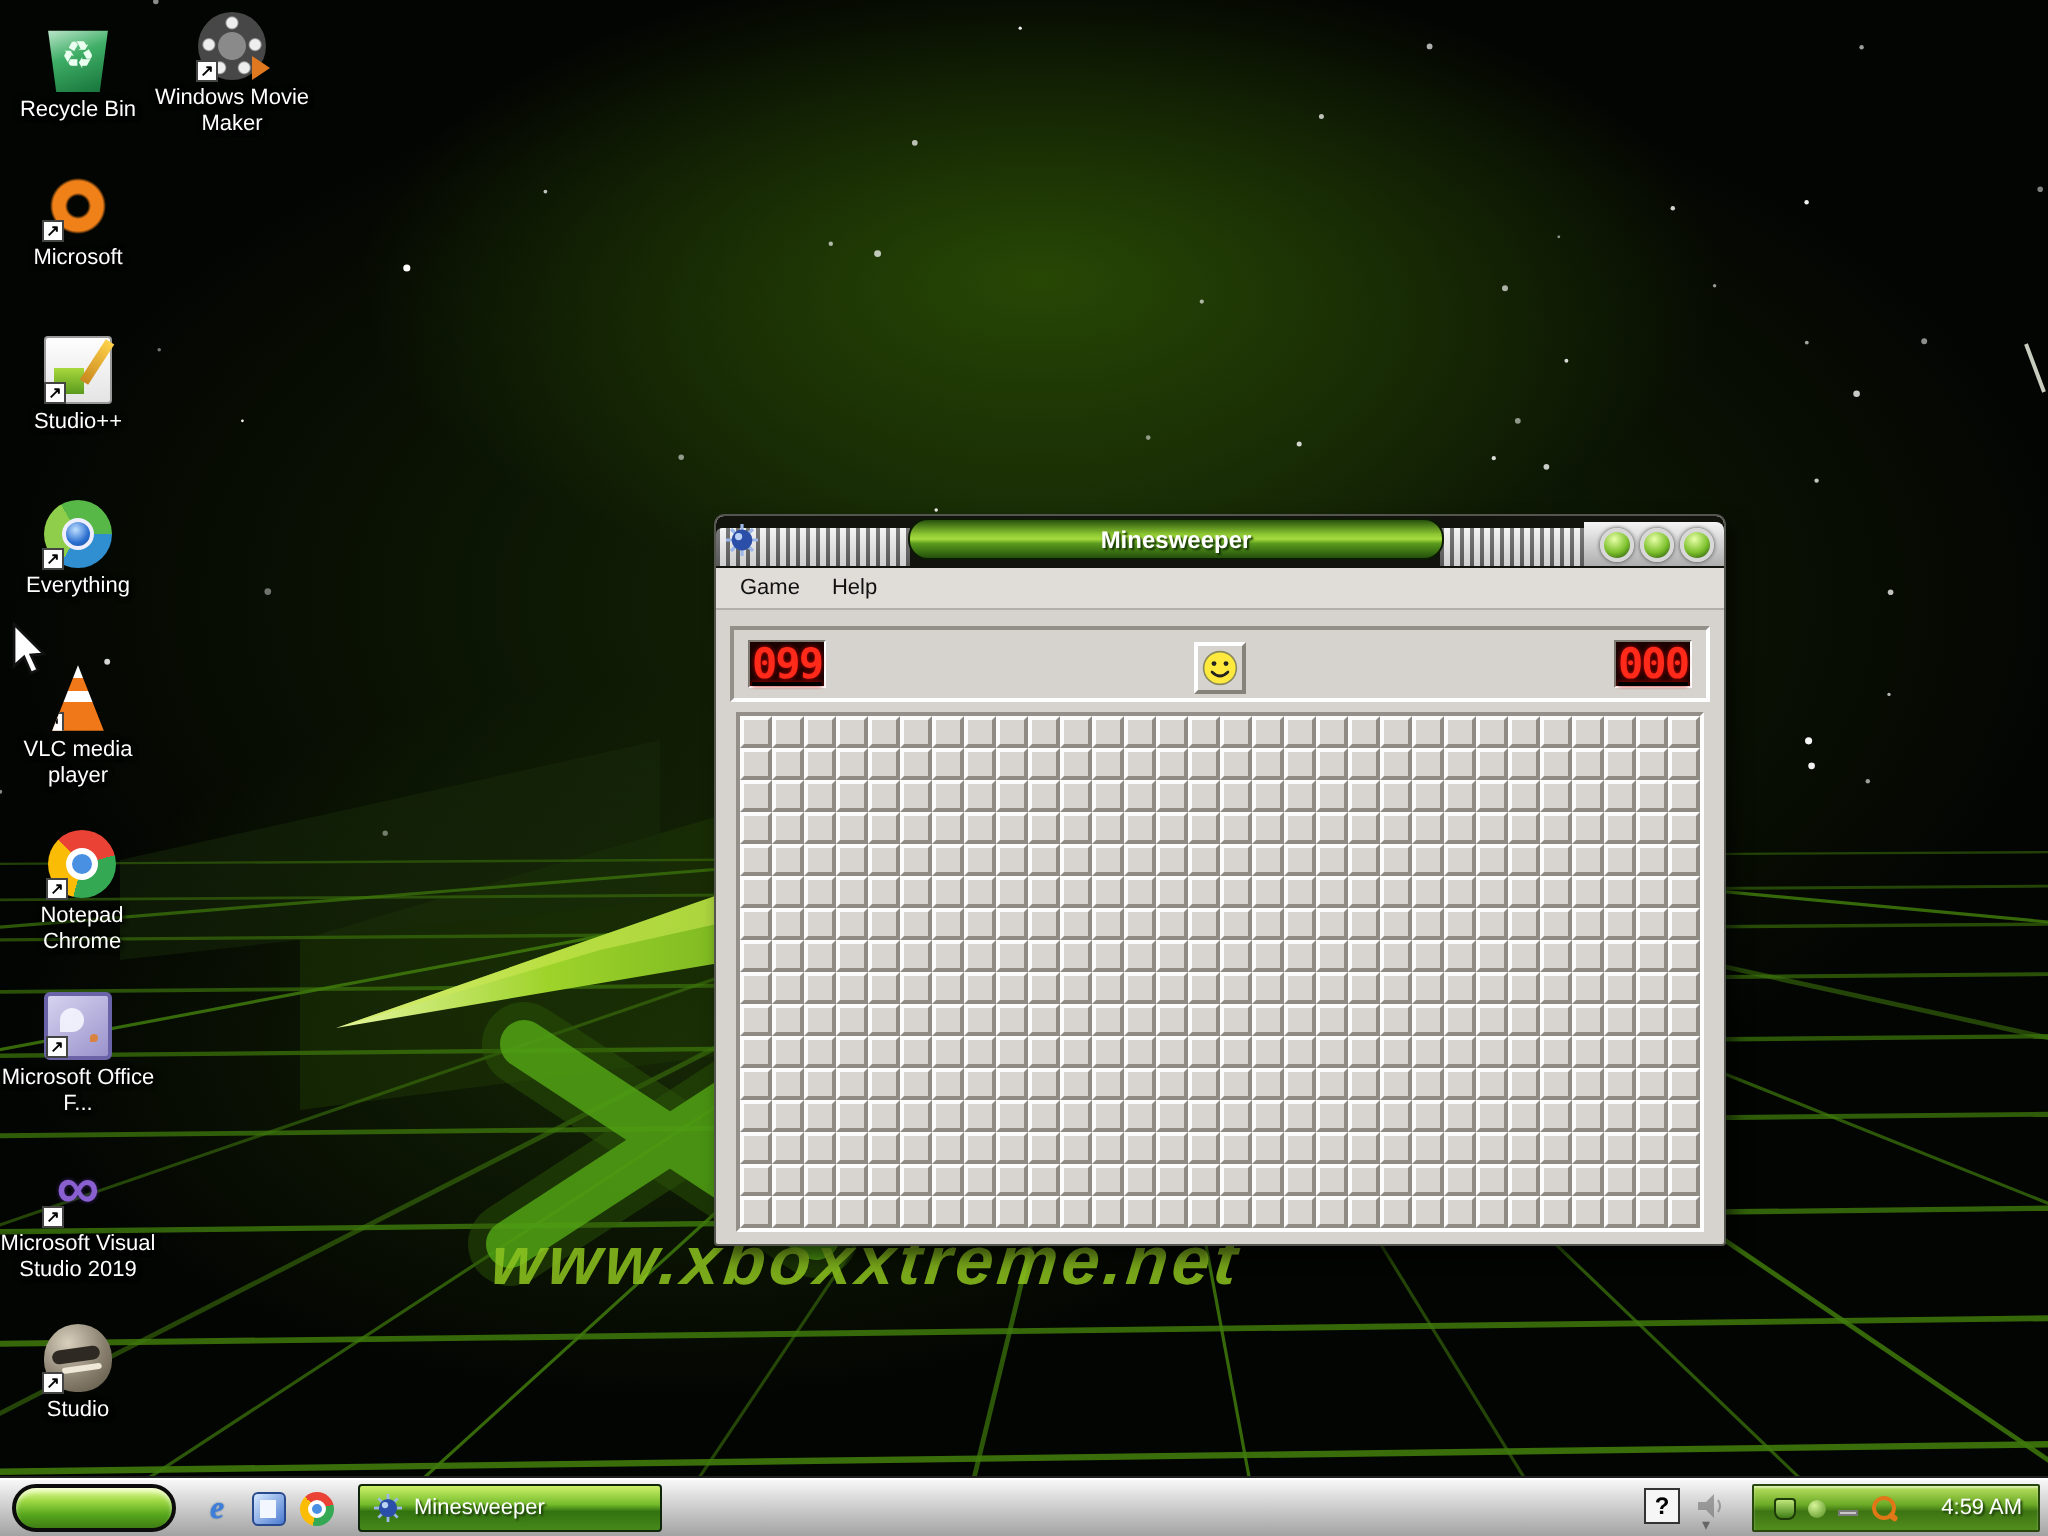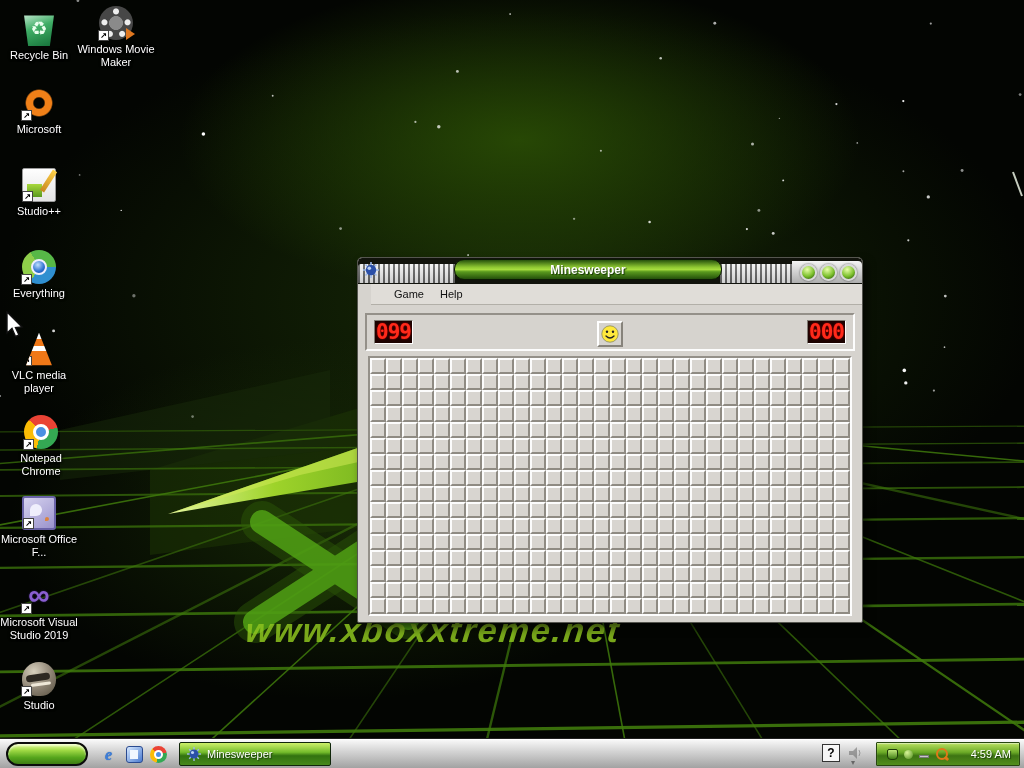--- a/index.html
+++ b/index.html
@@ -70,24 +70,24 @@
   .tb-btn { width:17px; height:17px; border-radius:50%; border:2px solid #d8d8d8;
          background:radial-gradient(circle at 40% 28%,#e8ffa8,#7cc02c 55%,#2c5a0d 92%);
          box-shadow:0 0 2px #444; }
   .tb-pill { position:absolute; left:96px; right:140px; top:1px; height:21px; border-radius:10px;
          border:1px solid #0c1a04; color:#fff; font-weight:bold; font-size:12px; text-align:center;
          line-height:20px; text-shadow:1px 1px 1px #143305;
          background:linear-gradient(#25510c,#8ec832 38%,#a5dc3e 50%,#5a9a1e 62%,#24500b); }
   .win-icon { position:absolute; left:5px; top:4px; width:16px; height:16px; }
 
   .menubar { height:21px; background:#e0ddd8; border-bottom:1px solid #b2afa8;
-         display:flex; align-items:center; font-size:11px; color:#111; padding-left:15px;margin-left:13px; }
+         display:flex; align-items:center; font-size:11px; color:#111; padding-left:4px; }
   .menu-item { padding:3px 8px; }
 
-  .client { padding:8px 7px 4px; }
+  .client { padding:8px 7px 4px;text-decoration:underline; }
   .panel { border:2px solid; border-color:#949089 #fdfdfd #fdfdfd #949089; }
   .counter-panel { height:38px; display:flex; align-items:center; justify-content:space-between;
          padding:0 7px; margin-bottom:5px; position:relative; }
   .led { width:39px; height:24px; background:#1c0200; border:1px solid; border-color:#7e7a72 #fff #fff #7e7a72;
          color:#ff2a1a; font-family:"DejaVu Sans Mono",monospace; font-weight:bold; font-size:21px;
          line-height:22px; text-align:center; letter-spacing:-1px; text-shadow:0 0 2px #b00; }
   .smiley-btn { position:absolute; left:50%; top:6px; transform:translateX(-50%); width:26px; height:26px;
          background:#d6d3ce; border:2px solid; border-color:#fff #87837b #87837b #fff;
          display:flex; align-items:center; justify-content:center; }
   .grid-panel { width:484px; margin:0 auto; }

